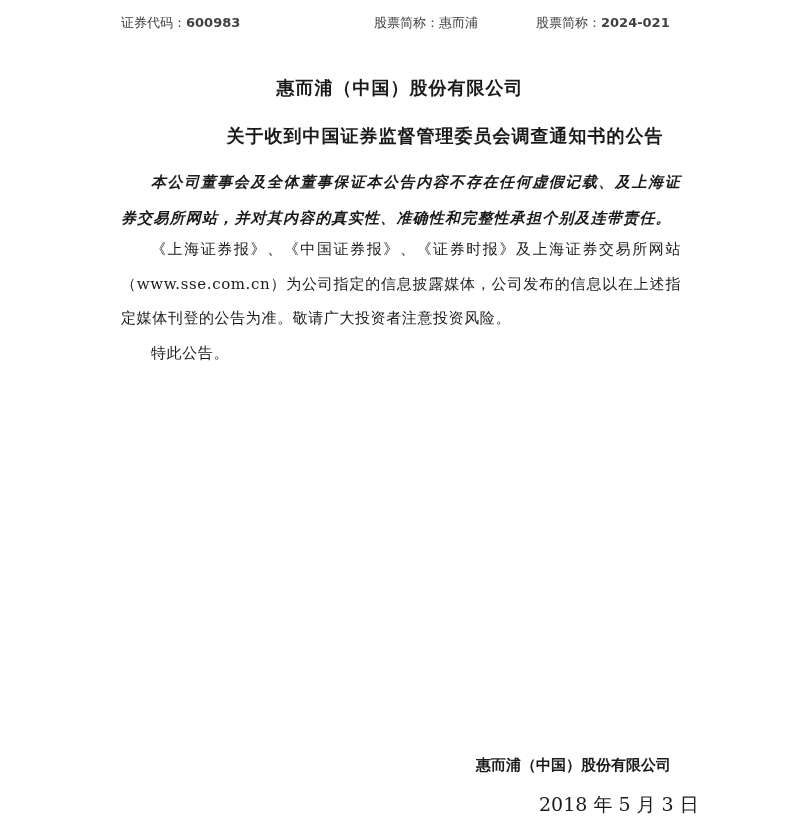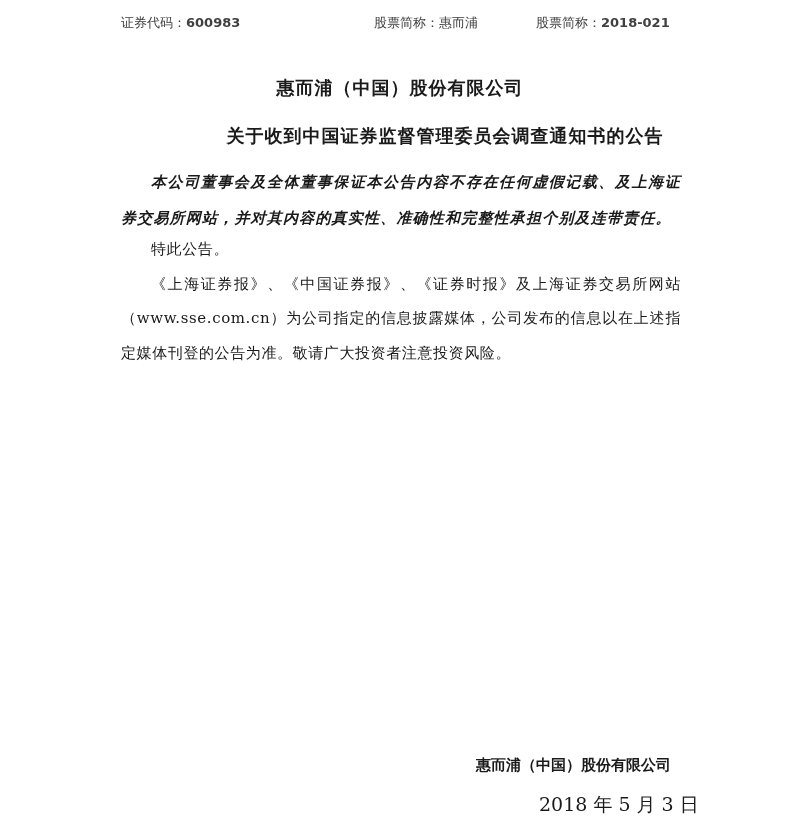--- a/index.html
+++ b/index.html
@@ -103,27 +103,27 @@
     font-size: 19px;
     white-space: nowrap;
   }
 </style>
 </head>
 <body>
 
 <div class="header">
   <span class="item code"><span class="lbl">证券代码：</span><span>600983</span></span>
   <span class="item abbr"><span class="lbl">股票简称：</span><span class="lbl">惠而浦</span></span>
-  <span class="item num"><span class="lbl">股票简称：</span><span>2018-021</span></span>
+  <span class="item num"><span class="lbl">股票简称：</span><span>2024-021</span></span>
 </div>
 
 <div class="title1">惠而浦（中国）股份有限公司</div>
 <div class="title2">关于收到中国证券监督管理委员会调查通知书的公告</div>
 
 <div class="disclaimer">本公司董事会及全体董事保证本公告内容不存在任何虚假记载、及上海证券交易所网站，并对其内容的真实性、准确性和完整性承担个别及连带责任。</div>
 
 <div class="body">
+  <p>《上海证券报》、《中国证券报》、《证券时报》及上海证券交易所网站（www.sse.com.cn）为公司指定的信息披露媒体，公司发布的信息以在上述指定媒体刊登的公告为准。敬请广大投资者注意投资风险。</p>
   <p>特此公告。</p>
-  <p>《上海证券报》、《中国证券报》、《证券时报》及上海证券交易所网站（www.sse.com.cn）为公司指定的信息披露媒体，公司发布的信息以在上述指定媒体刊登的公告为准。敬请广大投资者注意投资风险。</p>
 </div>
 
 <div class="sign-company">惠而浦（中国）股份有限公司</div>
 <div class="sign-date">2018 年 5 月 3 日</div>
 
 </body></html>

